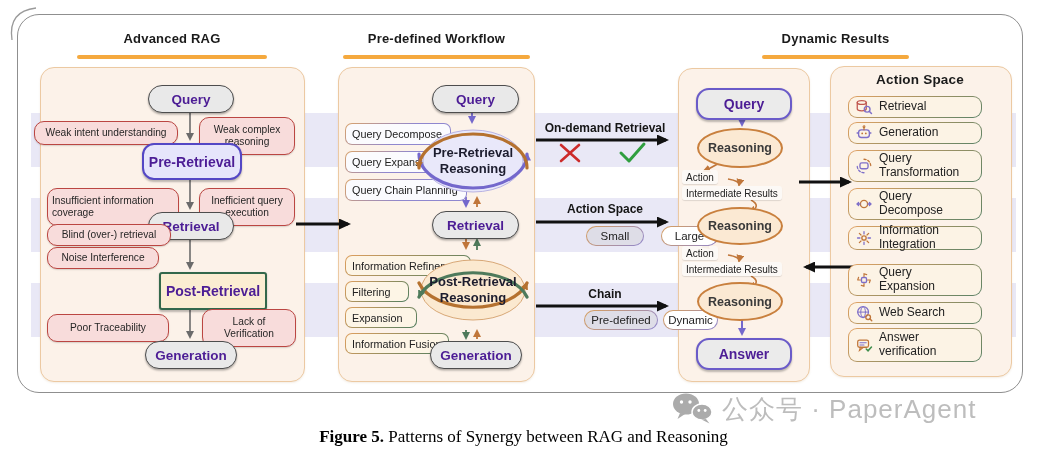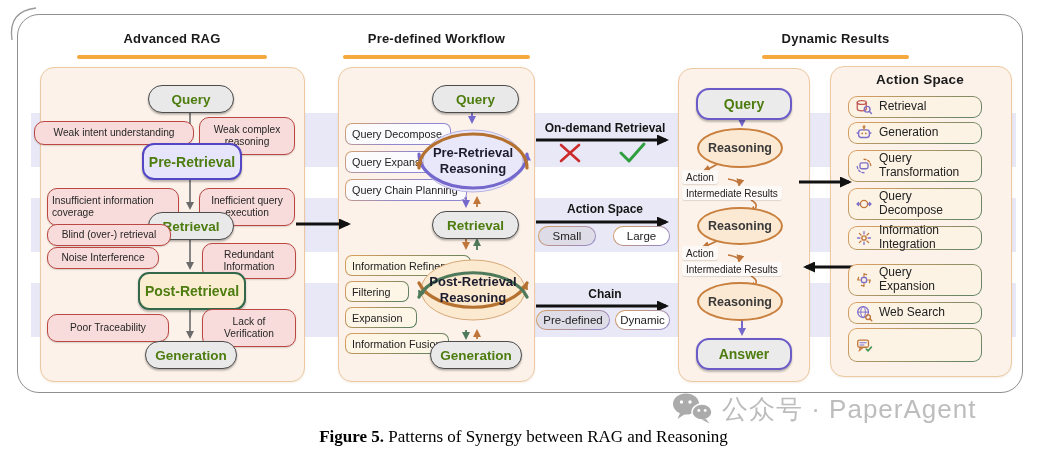--- a/index.html
+++ b/index.html
@@ -6,38 +6,38 @@
   #canvas{position:relative;width:1047px;height:455px;background:#ffffff;overflow:hidden;
           font-family:"Liberation Sans",sans-serif;color:#1a1a1a;}
   .band{position:absolute;left:31px;width:985px;height:54px;background:#E9E8F6;z-index:1;}
   #frame{position:absolute;left:17px;top:14px;width:1004px;height:377px;border:1.6px solid #8f8f8f;
          border-radius:22px;z-index:0;background:#fff;}
   .panel{position:absolute;background:#FCF2E9;border:1.5px solid #ECC9A2;border-radius:14px;z-index:2;
          box-shadow:0 1px 2px rgba(180,140,90,.15);}
   .sec-title{position:absolute;z-index:4;text-align:center;font-size:13px;font-weight:bold;color:#1b1b1b;letter-spacing:.2px;}
   .underline{position:absolute;z-index:4;height:3.5px;background:#F5A93E;border-radius:2px;}
   .node{position:absolute;z-index:4;display:flex;align-items:center;justify-content:center;
-        font-weight:bold;font-size:13.5px;color:#4d7c0f;}
+        font-weight:bold;font-size:13.5px;color:#4c1d95;}
   .node-gray{background:#E9E9E9;border:1.6px solid #4d4d4d;border-radius:14px;box-shadow:0 1.5px 2px rgba(0,0,0,.3);}
   .node-purple{background:#E6E5FB;border:2.4px solid #5447C5;border-radius:12px;font-size:14px;box-shadow:0 1.5px 2px rgba(0,0,0,.25);}
-  .node-green{background:#FBEDD2;border:2.4px solid #33684B;border-radius:11px;font-size:14px;box-shadow:0 1.5px 2px rgba(0,0,0,.25);}
+  .node-green{background:#FBEDD2;border:2.4px solid #33684B;border-radius:3px;font-size:14px;box-shadow:0 1.5px 2px rgba(0,0,0,.25);margin-left:21px;}
   .node-dyn{background:#EBEBEB;border:2.2px solid #6A5BC9;border-radius:13px;font-size:14px;box-shadow:0 1.5px 2px rgba(0,0,0,.25);}
   .red-box{position:absolute;z-index:4;display:flex;align-items:center;justify-content:center;text-align:center;
            background:#F8DCDB;border:1.4px solid #BB4642;border-radius:10px;font-size:10.2px;line-height:1.2;
            color:#262626;padding:2px 4px;box-sizing:border-box;box-shadow:0 1px 1.5px rgba(0,0,0,.15);}
   .mini{position:absolute;z-index:4;display:flex;align-items:center;font-size:10.8px;color:#222;
         padding:0 6px;box-sizing:border-box;border:1.4px solid transparent;border-radius:7px;white-space:nowrap;height:22px;}
   .mini-pre{background:linear-gradient(#FBFBFE,#FBFBFE) padding-box,linear-gradient(140deg,#D9A36B,#8F87CF 55%) border-box;}
   .mini-post{background:linear-gradient(#FDF5E6,#FDF5E6) padding-box,linear-gradient(140deg,#DFA05F,#4F7D5F) border-box;height:21px;}
   .swirl{position:absolute;z-index:4;}
   .swirl .etext{position:absolute;left:0;top:0;width:100%;height:100%;display:flex;align-items:center;justify-content:center;
         text-align:center;font-weight:bold;font-size:13px;line-height:1.25;color:#1c1c2e;padding:0 14px;box-sizing:border-box;}
   .band-label{position:absolute;z-index:4;width:138px;left:536px;text-align:center;font-weight:bold;font-size:12px;color:#151515;}
   .pill{position:absolute;z-index:4;display:flex;align-items:center;justify-content:center;height:18px;
-        border:1.4px solid transparent;border-radius:10px;font-size:11.5px;color:#222;}
+        border:1.4px solid transparent;border-radius:10px;font-size:11.5px;color:#222;margin-left:48px;}
   .pill-gray{background:linear-gradient(#DEDDE7,#DEDDE7) padding-box,linear-gradient(140deg,#D9A05B,#8F87CF) border-box;}
   .pill-white{background:linear-gradient(#fff,#fff) padding-box,linear-gradient(140deg,#D9A05B,#8F87CF) border-box;}
   .reason-ellipse{position:absolute;z-index:4;display:flex;align-items:center;justify-content:center;
         background:#FBE9D3;border:2.2px solid #C9803E;border-radius:50%;font-size:12.5px;font-weight:600;color:#3a3a3a;}
   .tag{position:absolute;z-index:4;background:rgba(252,250,246,.92);border-radius:3px;font-size:10px;color:#222;
        display:flex;align-items:center;padding:0 4px;box-shadow:0 1px 1px rgba(0,0,0,.12);white-space:nowrap;}
   .action-item{position:absolute;z-index:4;left:848px;width:134px;display:flex;align-items:center;
         border:1.4px solid transparent;border-radius:9px;font-size:12px;color:#222;line-height:1.15;
         background:linear-gradient(#FCF3E5,#FCF3E5) padding-box,linear-gradient(150deg,#E2A263,#5B8266) border-box;
         padding:0 4px 0 6px;box-sizing:border-box;}
@@ -67,29 +67,28 @@
   <div class="panel" style="left:830px;top:66px;width:180px;height:309px"></div>
 
   <div class="sec-title" style="left:77px;top:31px;width:190px">Advanced RAG</div>
   <div class="underline" style="left:77px;top:55px;width:190px"></div>
   <div class="sec-title" style="left:343px;top:31px;width:187px">Pre-defined Workflow</div>
   <div class="underline" style="left:343px;top:55px;width:187px"></div>
   <div class="sec-title" style="left:762px;top:31px;width:147px">Dynamic Results</div>
   <div class="underline" style="left:762px;top:55px;width:147px"></div>
 
   <div class="node node-gray" style="left:148px;top:85px;width:84px;height:26px">Query</div>
-  <div class="red-box" style="left:34px;top:121px;width:160px;height:24px">Weak intent understanding</div>
+  <div class="red-box" style="left:34px;top:121px;width:144px;height:24px">Weak intent understanding</div>
   <div class="red-box" style="left:199px;top:117px;width:96px;height:38px">Weak complex reasoning</div>
   <div class="node node-purple" style="left:142px;top:143px;width:96px;height:33px">Pre-Retrieval</div>
   <div class="red-box" style="left:47px;top:188px;width:132px;height:38px;justify-content:flex-start;text-align:left">Insufficient information coverage</div>
   <div class="red-box" style="left:199px;top:188px;width:96px;height:38px">Inefficient query execution</div>
   <div class="node node-gray" style="left:148px;top:212px;width:84px;height:26px">Retrieval</div>
   <div class="red-box" style="left:47px;top:224px;width:124px;height:22px">Blind (over-) retrieval</div>
   <div class="red-box" style="left:47px;top:247px;width:112px;height:22px">Noise Interference</div>
-  <div class="red-box" style="left:202px;top:243px;width:94px;height:36px">Redundant Information</div>
   <div class="node node-green" style="left:138px;top:272px;width:104px;height:34px">Post-Retrieval</div>
   <div class="red-box" style="left:47px;top:314px;width:122px;height:28px">Poor Traceability</div>
   <div class="red-box" style="left:202px;top:309px;width:94px;height:38px">Lack of Verification</div>
   <div class="node node-gray" style="left:145px;top:341px;width:90px;height:26px">Generation</div>
 
   <div class="node node-gray" style="left:432px;top:85px;width:85px;height:26px">Query</div>
 
   <div class="mini mini-pre" style="left:345px;top:123px;width:106px">Query Decompose</div>
   <div class="mini mini-pre" style="left:345px;top:151px;width:98px">Query Expansion</div>
   <div class="mini mini-pre" style="left:345px;top:179px;width:122px">Query Chain Planning</div>
@@ -225,20 +224,21 @@
     <span class="al">Web Search</span>
   </div>
 
   <div class="action-item" style="top:328px;height:34px">
     <svg width="18" height="18" viewBox="0 0 20 20" fill="none" stroke-linecap="round">
       <rect x="3" y="4.5" width="12" height="8" rx="2" stroke="#C0763A" stroke-width="1.4"></rect>
       <path d="M5.5 7.5 H12.5 M5.5 10 H10" stroke="#7E6FC9" stroke-width="1.2"></path>
       <path d="M6 12.5 L5 16 L9 12.8" stroke="#C0763A" stroke-width="1.3"></path>
       <path d="M12.5 14.5 L14.5 16.5 L18.3 12.3" stroke="#3E8E4C" stroke-width="1.7"></path>
     </svg>
+    <span class="al">Answer verification</span>
   </div>
 
   <svg id="overlay" width="1047" height="455" viewBox="0 0 1047 455">
     <defs>
       <marker id="ah-gray" markerUnits="userSpaceOnUse" markerWidth="9" markerHeight="8" refX="6" refY="4" orient="auto">
           <path d="M0,0L8,4L0,8z" fill="#6b6b6b"></path>
         </marker>
       <marker id="ah-black" markerUnits="userSpaceOnUse" markerWidth="13" markerHeight="11" refX="9" refY="5.5" orient="auto">
           <path d="M0,0L12,5.5L0,11z" fill="#111"></path>
         </marker>

